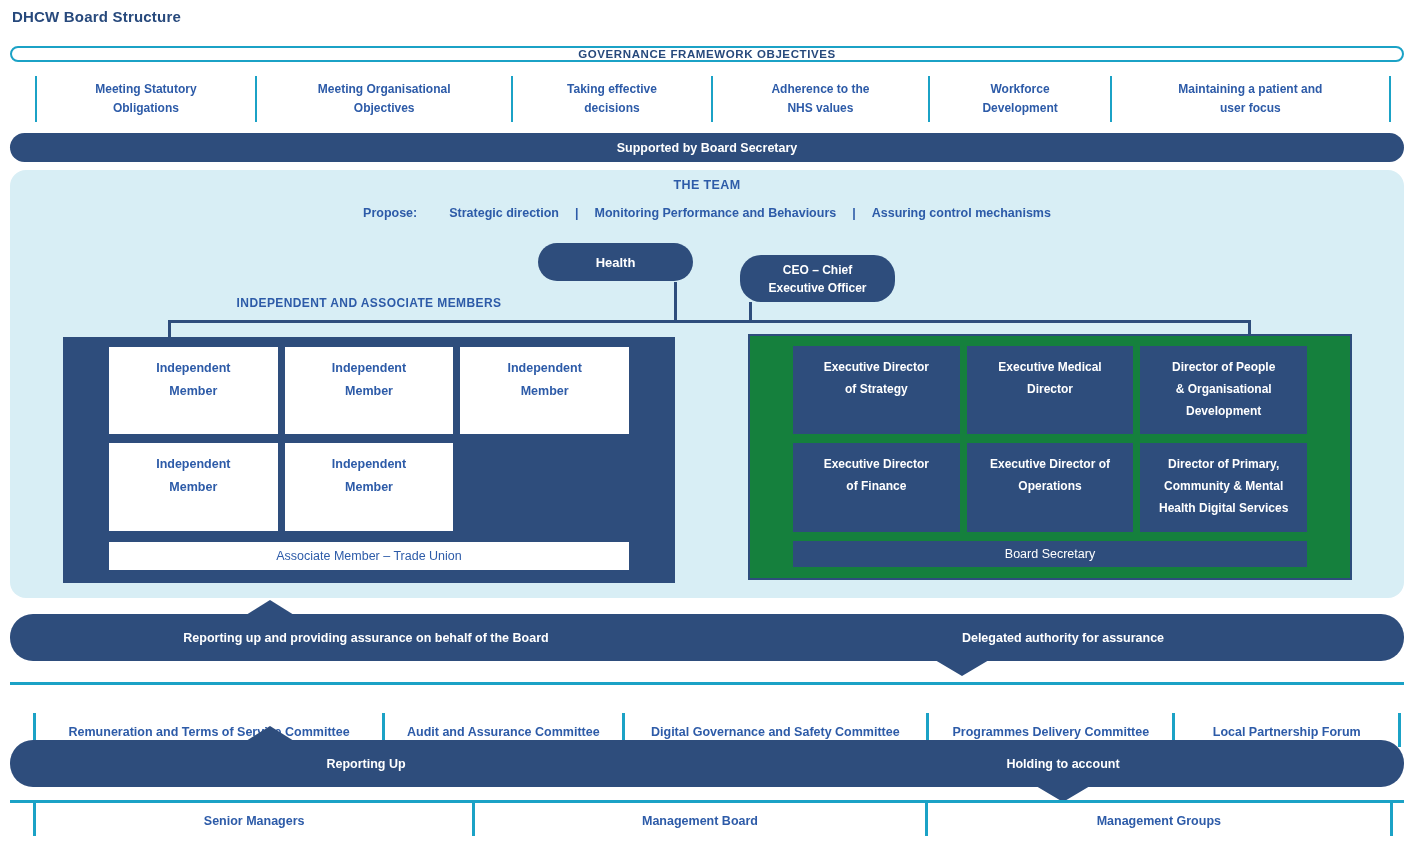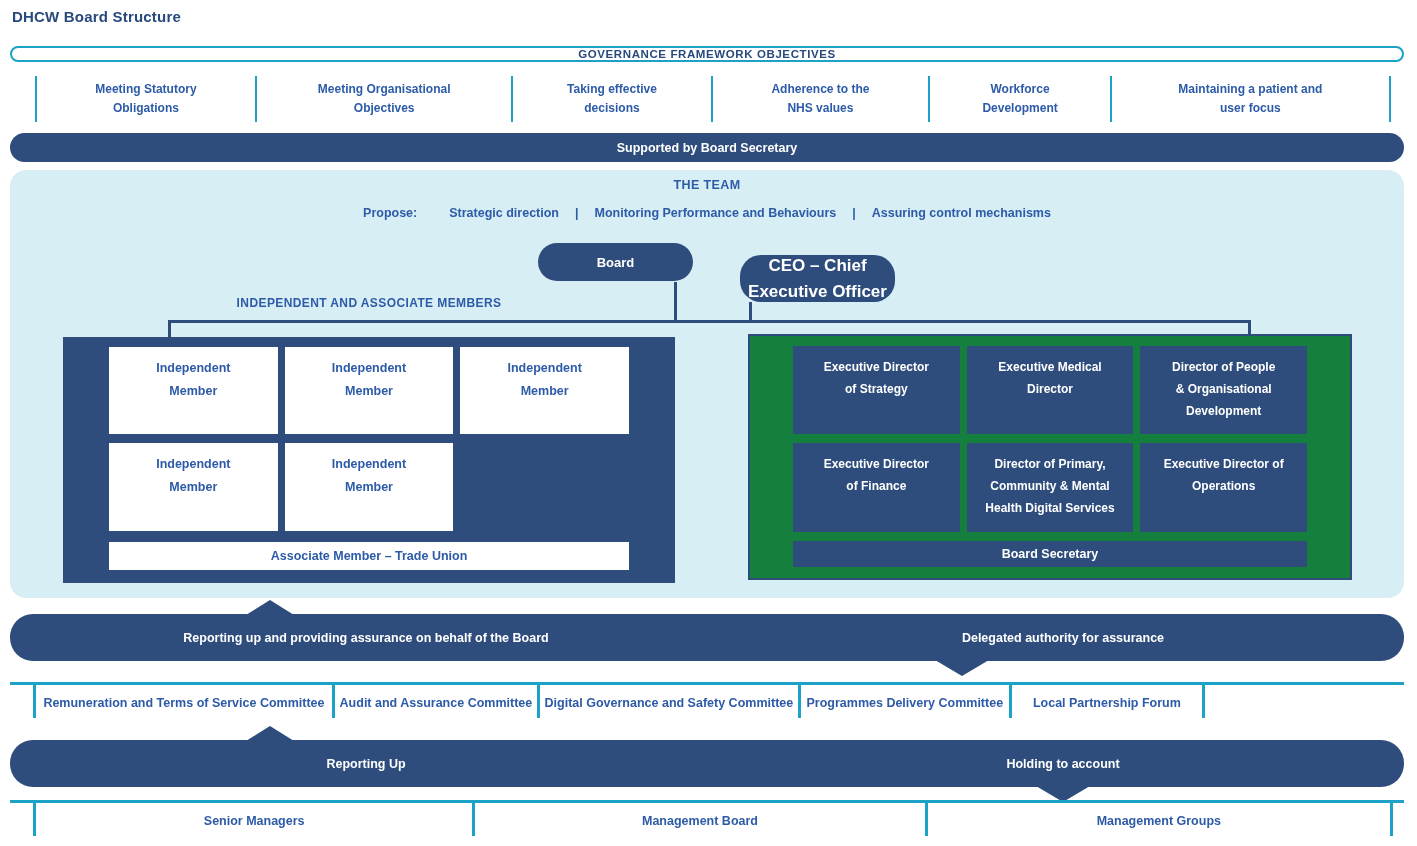--- a/index.html
+++ b/index.html
@@ -40,21 +40,21 @@
 
   
   .board-panel{left:10px;top:170px;width:1394px;height:428px;background:var(--panel);border-radius:16px;}
   .board-head{position:absolute;left:0;top:8px;width:100%;text-align:center;font-size:12.5px;
     font-weight:bold;color:var(--blue);letter-spacing:.4px;}
   .propose{position:absolute;left:0;top:36px;width:100%;display:flex;justify-content:center;align-items:center;
     gap:16px;font-size:12.5px;font-weight:bold;color:var(--blue);}
   .propose .prefix{margin-right:16px;}
   .pill{background:var(--navy);color:#fff;font-weight:bold;}
   .chair-pill{left:528px;top:73px;width:155px;height:38px;border-radius:19px;font-size:13px;}
-  .ceo-pill{left:730px;top:85px;width:155px;height:47px;border-radius:21px;font-size:17px;line-height:1.5;}
+  .ceo-pill{left:730px;top:85px;width:155px;height:47px;border-radius:21px;font-size:12px;line-height:1.5;}
   .group-head{position:absolute;top:126px;text-align:center;font-size:12px;font-weight:bold;
     color:var(--blue);letter-spacing:.4px;}
   .gh-left{left:53px;width:612px;}
   .gh-right{left:738px;width:604px;}
   .cline{background:var(--navy);}
   .h-bus{left:158px;top:150px;width:1083px;height:3px;}
   .v-chair{left:664px;top:112px;width:3px;height:39px;}
   .v-ceo{left:739px;top:132px;width:3px;height:19px;}
   .v-left{left:158px;top:150px;width:3px;height:18px;}
   .v-right{left:1238px;top:150px;width:3px;height:15px;}
@@ -63,42 +63,42 @@
   .group{position:absolute;top:167px;width:612px;height:246px;padding:10px 46px 11px 46px;
     display:grid;grid-template-columns:repeat(3,1fr);grid-template-rows:87px 88px 1fr;gap:9px 7px;}
   .ind-group{left:53px;background:var(--navy);}
   .exec-group{left:738px;top:164px;width:604px;background:#15803d;border:2.5px solid var(--navy);
     padding:10px 43px 11px 43px;grid-template-rows:88px 89px 1fr;}
   .cell{display:flex;justify-content:center;padding-top:10px;text-align:center;font-weight:bold;
     font-size:12.5px;line-height:1.85;}
   .ind-cell{background:#fff;color:var(--blue);}
   .exec-cell{background:var(--navy);color:#fff;font-size:12px;}
   .strip{grid-column:1 / span 3;align-self:center;height:28px;display:flex;align-items:center;
-    justify-content:center;font-weight:bold;font-size:12.5px;}
+    justify-content:center;font-weight:normal;font-size:12.5px;}
   .ind-strip{background:#fff;color:var(--blue);}
   .exec-strip{background:var(--navy);color:#fff;height:26px;}
 
   
   .bar2{left:10px;top:614px;width:1394px;height:47px;border-radius:23px;}
   .bar3{left:10px;top:740px;width:1394px;height:47px;border-radius:23px;}
   .bar-label{position:absolute;top:0;height:100%;display:flex;align-items:center;justify-content:center;
     color:#fff;font-weight:bold;font-size:12.5px;}
   .bl-left{left:0;width:712px;}
   .bl-right{left:712px;width:682px;}
   .tri{width:0;height:0;}
   .tri-up{border-left:24px solid transparent;border-right:24px solid transparent;border-bottom:15px solid var(--navy);}
   .tri-down{border-left:27px solid transparent;border-right:27px solid transparent;border-top:16px solid var(--navy);}
   .up2{left:246px;top:600px;} .down2{left:935px;top:660px;}
   .up3{left:246px;top:726px;} .down3{left:1036px;top:786px;}
 
   
   .tick-line{height:3px;background:var(--teal);left:10px;width:1394px;}
   .tl-committees{top:682px;} .tl-bottom{top:800px;}
   .tick-row{display:flex;left:33px;height:34px;}
-  .tr-committees{top:684px;width:1172px;}
+  .tr-committees{top:713px;width:1368px;}
   .tr-bottom{top:802px;width:1360px;}
   .tick-col{border-left:3px solid var(--teal);display:flex;align-items:center;justify-content:center;
     text-align:center;font-size:12.5px;font-weight:bold;color:var(--blue);padding-top:4px;}
   .tick-col:last-child{border-right:3px solid var(--teal);}
   .c1{flex:350 0 0;} .c2{flex:239 0 0;} .c3{flex:305 0 0;} .c4{flex:246 0 0;} .c5{flex:225 0 0;}
   .m1{flex:369 0 0;} .m2{flex:380 0 0;} .m3{flex:391 0 0;} .m4{flex:217 0 0;}
 </style>
 </head>
 <body>
 
@@ -128,21 +128,21 @@
 
   <div class="propose">
     <span class="prefix">Propose:</span>
     <span>Strategic direction</span>
     <span>|</span>
     <span>Monitoring Performance and Behaviours</span>
     <span>|</span>
     <span>Assuring control mechanisms</span>
   </div>
 
-  <div class="abs pill chair-pill center">Board</div>
+  <div class="abs pill chair-pill center">Health</div>
   <div class="abs pill ceo-pill center pre">CEO – Chief
 Executive Officer</div>
 
   <div class="group-head gh-left">INDEPENDENT AND ASSOCIATE MEMBERS</div>
 
   <div class="abs cline h-bus"></div>
   <div class="abs cline v-chair"></div>
   <div class="abs cline v-ceo"></div>
   <div class="abs cline v-left"></div>
   <div class="abs cline v-right"></div>
@@ -164,25 +164,25 @@
   <div class="group exec-group">
     <div class="cell exec-cell pre">Executive Director
 of Strategy</div>
     <div class="cell exec-cell pre">Executive Medical
 Director</div>
     <div class="cell exec-cell pre">Director of People
 &amp; Organisational
 Development</div>
     <div class="cell exec-cell pre">Executive Director
 of Finance</div>
+    <div class="cell exec-cell pre">Executive Director of
+Operations</div>
     <div class="cell exec-cell pre">Director of Primary,
 Community &amp; Mental
 Health Digital Services</div>
-    <div class="cell exec-cell pre">Executive Director of
-Operations</div>
     <div class="strip exec-strip">Board Secretary</div>
   </div>
 </div>
 
 <div class="abs navy-bar bar2">
   <div class="bar-label bl-left">Reporting up and providing assurance on behalf of the Board</div>
   <div class="bar-label bl-right">Delegated authority for assurance</div>
 </div>
 <div class="abs tri tri-up up2"></div>
 <div class="abs tri tri-down down2"></div>

